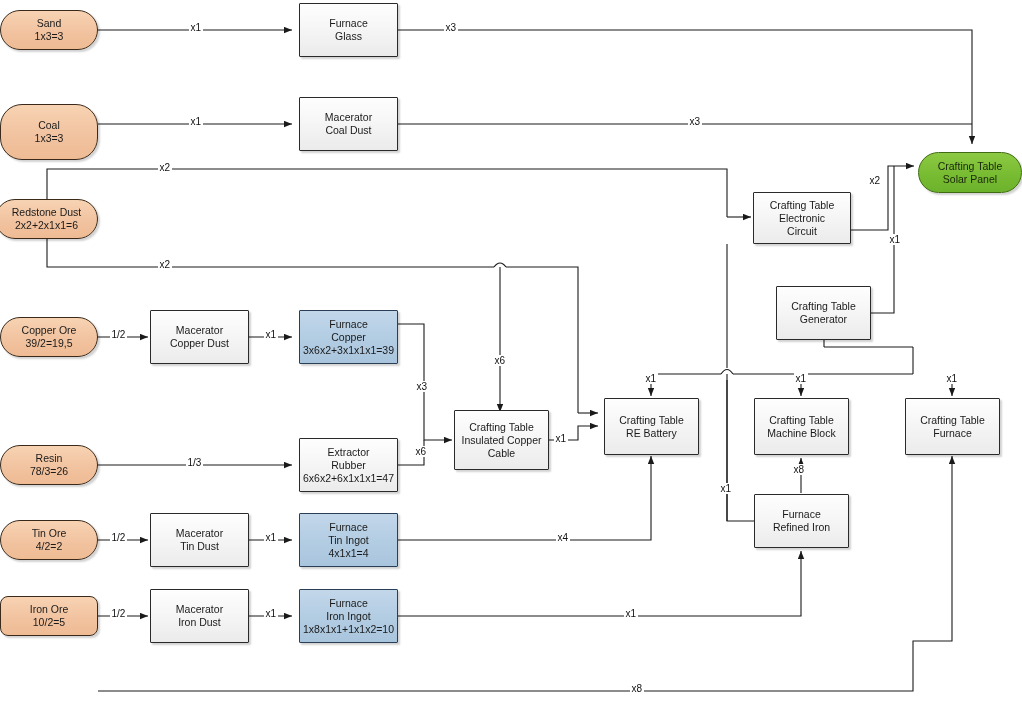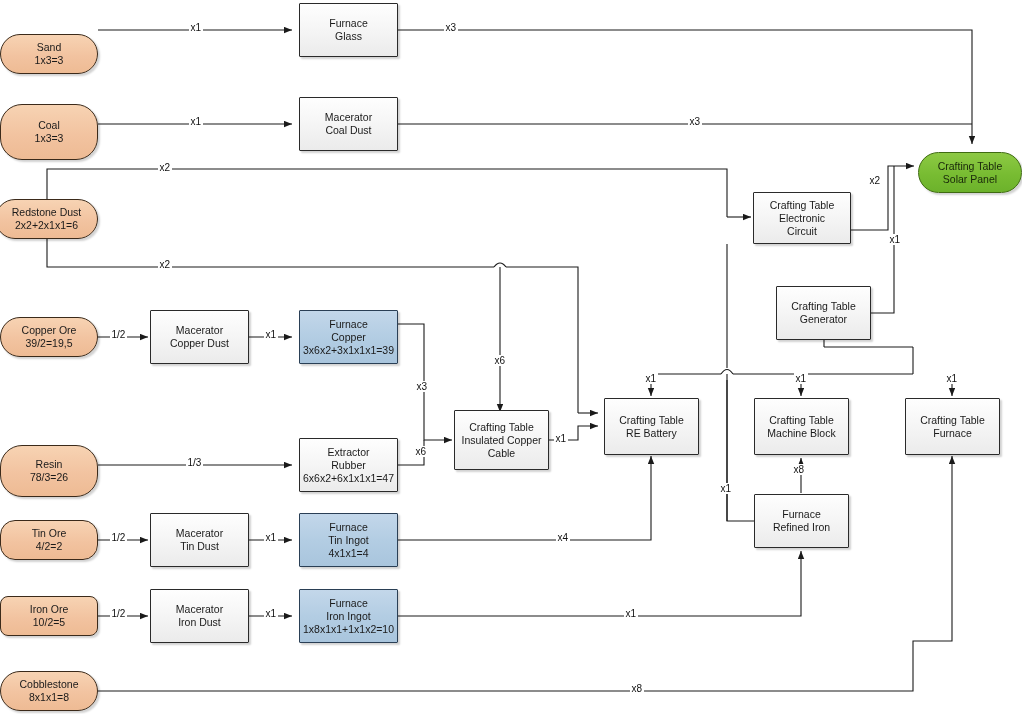--- a/index.html
+++ b/index.html
@@ -92,59 +92,55 @@
 
       <path d="M824,347 L824,331" marker-end="url(#ah)"></path>
       <path d="M824,347 L913,347"></path>
       <path d="M871,313 L894,313 L894,166"></path>
 
       <path d="M98,691 L913,691 L913,641 L952,641 L952,456" marker-end="url(#ah)"></path>
 
     </g>
   </svg>
 
-  <div class="node n-resource" style="left:0px;top:10px;width:98px;height:40px;margin-top:24px;">
+  <div class="node n-resource" style="left:0px;top:10px;width:98px;height:40px;">
     <span class="lbl">Sand
 1x3=3</span>
   </div>
 
   <div class="node n-resource" style="left:0px;top:104px;width:98px;height:56px;">
     <span class="lbl">Coal
 1x3=3</span>
   </div>
 
   <div class="node n-resource" style="left:-5px;top:199px;width:103px;height:40px;">
     <span class="lbl">Redstone Dust
 2x2+2x1x1=6</span>
   </div>
 
   <div class="node n-resource" style="left:0px;top:317px;width:98px;height:40px;">
     <span class="lbl">Copper Ore
 39/2=19,5</span>
   </div>
 
-  <div class="node n-resource" style="left:0px;top:445px;width:98px;height:52px;">
+  <div class="node n-resource" style="left:0px;top:445px;width:98px;height:40px;">
     <span class="lbl">Resin
 78/3=26</span>
   </div>
 
-  <div class="node n-resource" style="left:0px;top:520px;width:98px;height:40px;border-radius:15px;">
+  <div class="node n-resource" style="left:0px;top:520px;width:98px;height:40px;">
     <span class="lbl">Tin Ore
 4/2=2</span>
   </div>
 
   <div class="node n-resource" style="left:0px;top:596px;width:98px;height:40px;border-radius:8px;">
     <span class="lbl">Iron Ore
 10/2=5</span>
   </div>
 
-  <div class="node n-resource" style="left:0px;top:671px;width:98px;height:40px;">
-    <span class="lbl">Cobblestone
-8x1x1=8</span>
-  </div>
 
   <div class="node n-process" style="left:299px;top:3px;width:99px;height:54px;">
     <span class="lbl">Furnace
 Glass</span>
   </div>
 
   <div class="node n-process" style="left:299px;top:97px;width:99px;height:54px;">
     <span class="lbl">Macerator
 Coal Dust</span>
   </div>

